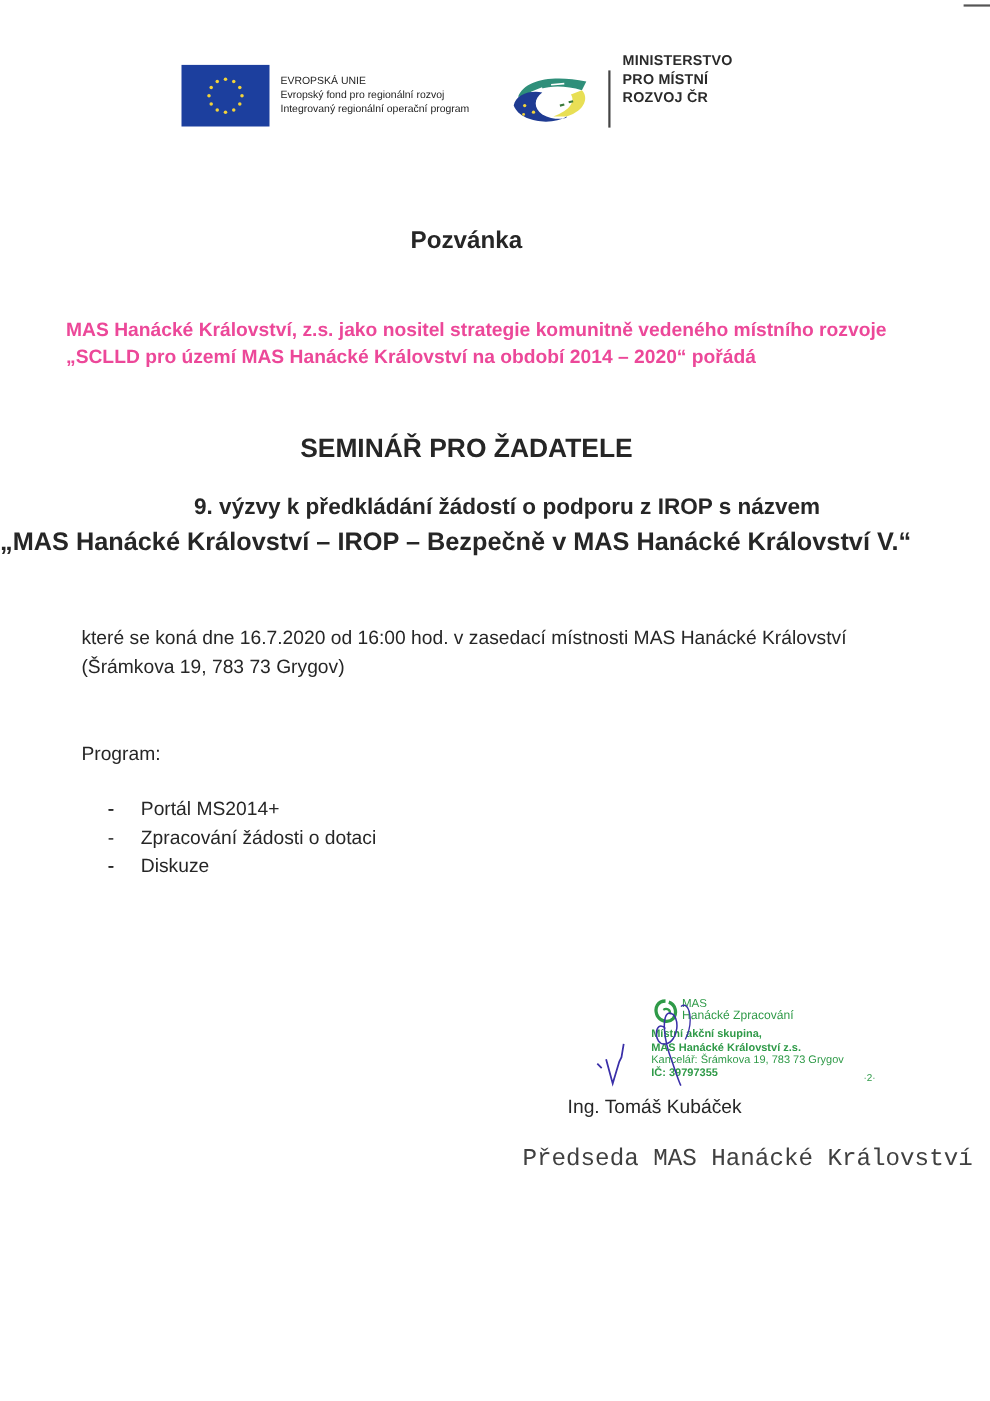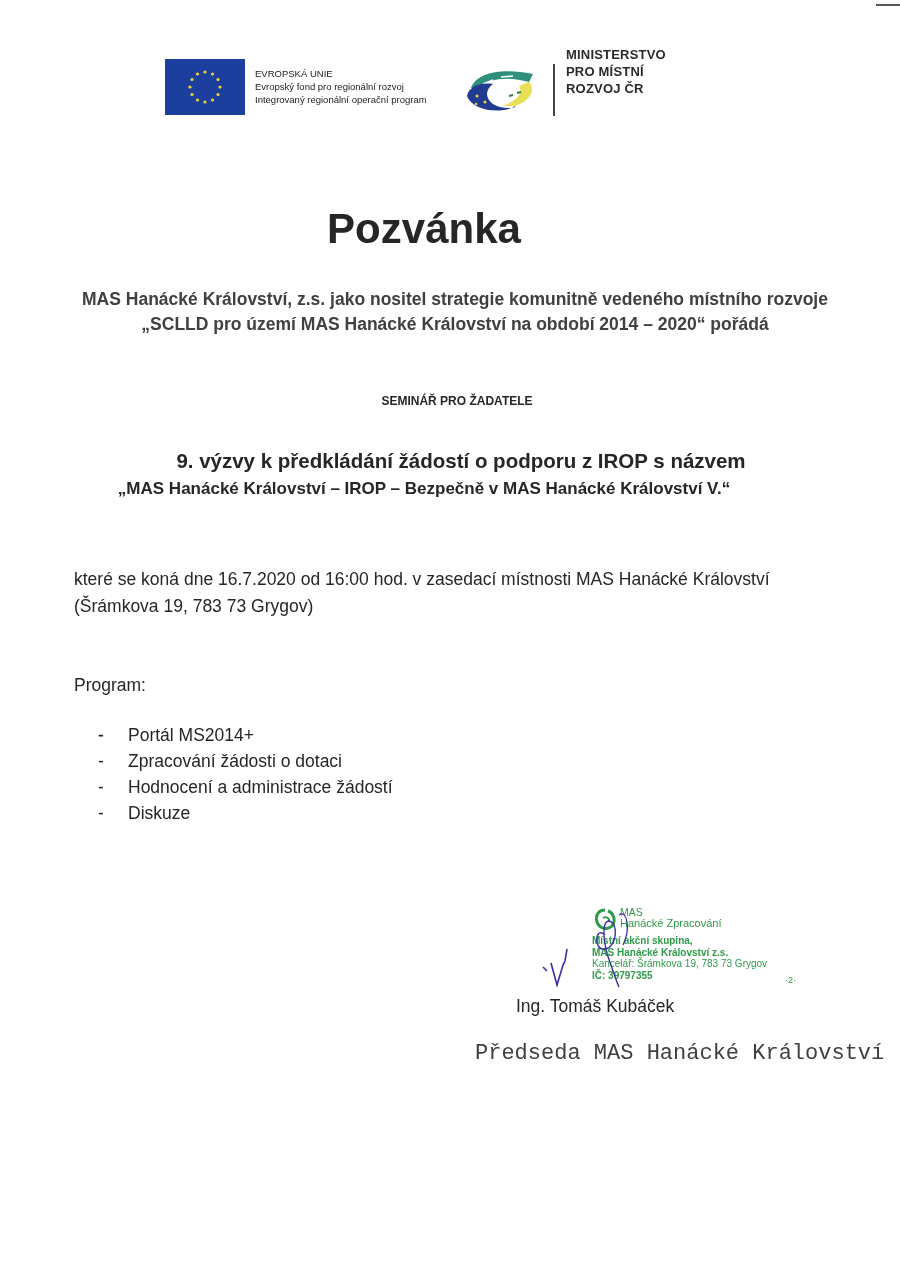--- a/index.html
+++ b/index.html
@@ -9,25 +9,25 @@
 
     
     .eu-flag { left: 165px; top: 59px; width: 80px; height: 56px; background: #1c3f9e; }
     .eu-flag svg { width: 100%; height: 100%; display: block; }
     .eu-text { left: 255px; top: 67px; font-size: 9.5px; line-height: 13px; color: #222; }
     .mmr-logo { left: 463px; top: 66px; width: 80px; height: 46px; }
     .mmr-divider { left: 553px; top: 64px; width: 2px; height: 52px; background: #444; }
     .mmr-text { left: 566px; top: 46px; font-size: 13px; line-height: 17px; font-weight: bold; color: #2a2a2a; letter-spacing: 0.2px; }
     .corner-mark { left: 876px; top: 4px; width: 24px; height: 2px; background: #555; }
 
-    .title { left: 0; width: 848px; top: 205px; text-align: center; font-size: 42px; font-weight: bold; color: #262626; }
-    .intro { left: 60px; width: 790px; top: 287px; text-align: center; font-size: 17.5px; line-height: 25px; font-weight: bold; color: #404040; }
-    .seminar { left: 0; width: 848px; top: 394px; text-align: center; font-size: 12px; font-weight: bold; color: #262626; padding-left: 33px; }
+    .title { left: 0; width: 848px; top: 205px; text-align: center; font-size: 22px; font-weight: bold; color: #262626; }
+    .intro { left: 60px; width: 790px; top: 287px; text-align: left; font-size: 17.5px; line-height: 25px; font-weight: bold; color: #ec4899; }
+    .seminar { left: 0; width: 848px; top: 394px; text-align: center; font-size: 24px; font-weight: bold; color: #262626; }
     .call-line1 { left: 0; width: 848px; top: 449px; text-align: center; font-size: 20.5px; font-weight: bold; color: #262626; margin-left: 37px; }
-    .call-line2 { left: 0; width: 848px; top: 479px; text-align: center; font-size: 17px; font-weight: bold; color: #262626; }
+    .call-line2 { left: 0; width: 848px; top: 479px; font-size: 23px; font-weight: bold; color: #262626; }
     .when { left: 74px; width: 720px; top: 566px; font-size: 17.5px; line-height: 27px; color: #262626; }
     .program-label { left: 74px; top: 675px; font-size: 17.5px; color: #262626; }
     .program-list { left: 98px; top: 722px; margin: 0; padding: 0; list-style: none; font-size: 17.5px; line-height: 26px; color: #262626; }
     .program-list li { position: relative; padding-left: 30px; }
     .program-list li .dash { position: absolute; left: 0; top: 0; }
 
     .stamp { left: 592px; top: 905px; width: 220px; height: 85px; color: #2f9a48; font-size: 10px; line-height: 11.5px; }
     .stamp .mas-logo { position: absolute; left: 0; top: 2px; width: 26px; height: 26px; }
     .stamp .mas-word { position: absolute; left: 28px; top: 2px; font-size: 10.5px; }
     .stamp .mas-name { position: absolute; left: 28px; top: 13px; font-size: 11px; }
@@ -98,21 +98,21 @@
 <div class="abs call-line1">9. výzvy k předkládání žádostí o podporu z IROP s názvem</div>
 <div class="abs call-line2">„MAS Hanácké Království – IROP – Bezpečně v MAS Hanácké Království V.“</div>
 
 <div class="abs when">které se koná dne 16.7.2020 od 16:00 hod. v zasedací místnosti MAS Hanácké Království (Šrámkova 19, 783 73 Grygov)</div>
 
 <div class="abs program-label">Program:</div>
 <ul class="abs program-list">
   <li><span class="dash">-</span></li>
   <li><span class="dash">-</span><span>Portál MS2014+</span></li>
   <li><span class="dash">-</span><span>Zpracování žádosti o dotaci</span></li>
-  <li><span class="dash">-</span><span>Hodnocení a administrace žádostí</span></li>
+  <li><span class="dash">-</span></li>
   <li><span class="dash">-</span><span>Diskuze</span></li>
 </ul>
 
 <div class="abs stamp">
   <svg class="mas-logo" viewBox="0 0 26 26">
     <path d="M13 3 C6 3, 3 9, 5 15 C7 21, 15 24, 20 19 C24 14, 22 6, 16 4" fill="none" stroke="#2f9a48" stroke-width="3"></path>
     <path d="M11 11 C14 9, 18 11, 17 15" fill="none" stroke="#2f9a48" stroke-width="2"></path>
   </svg>
   <div class="mas-word">MAS</div>
   <div class="mas-name">Hanácké Zpracování</div>

